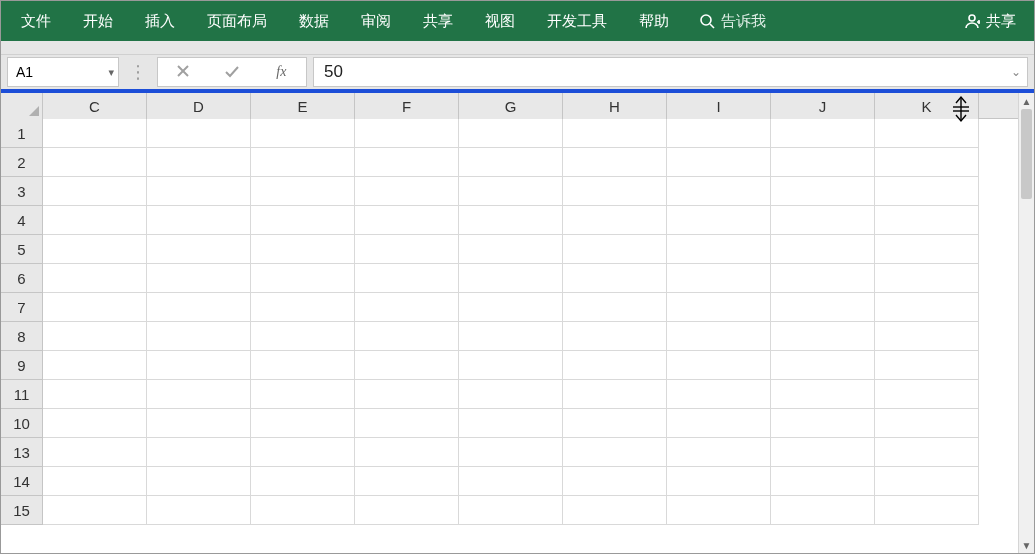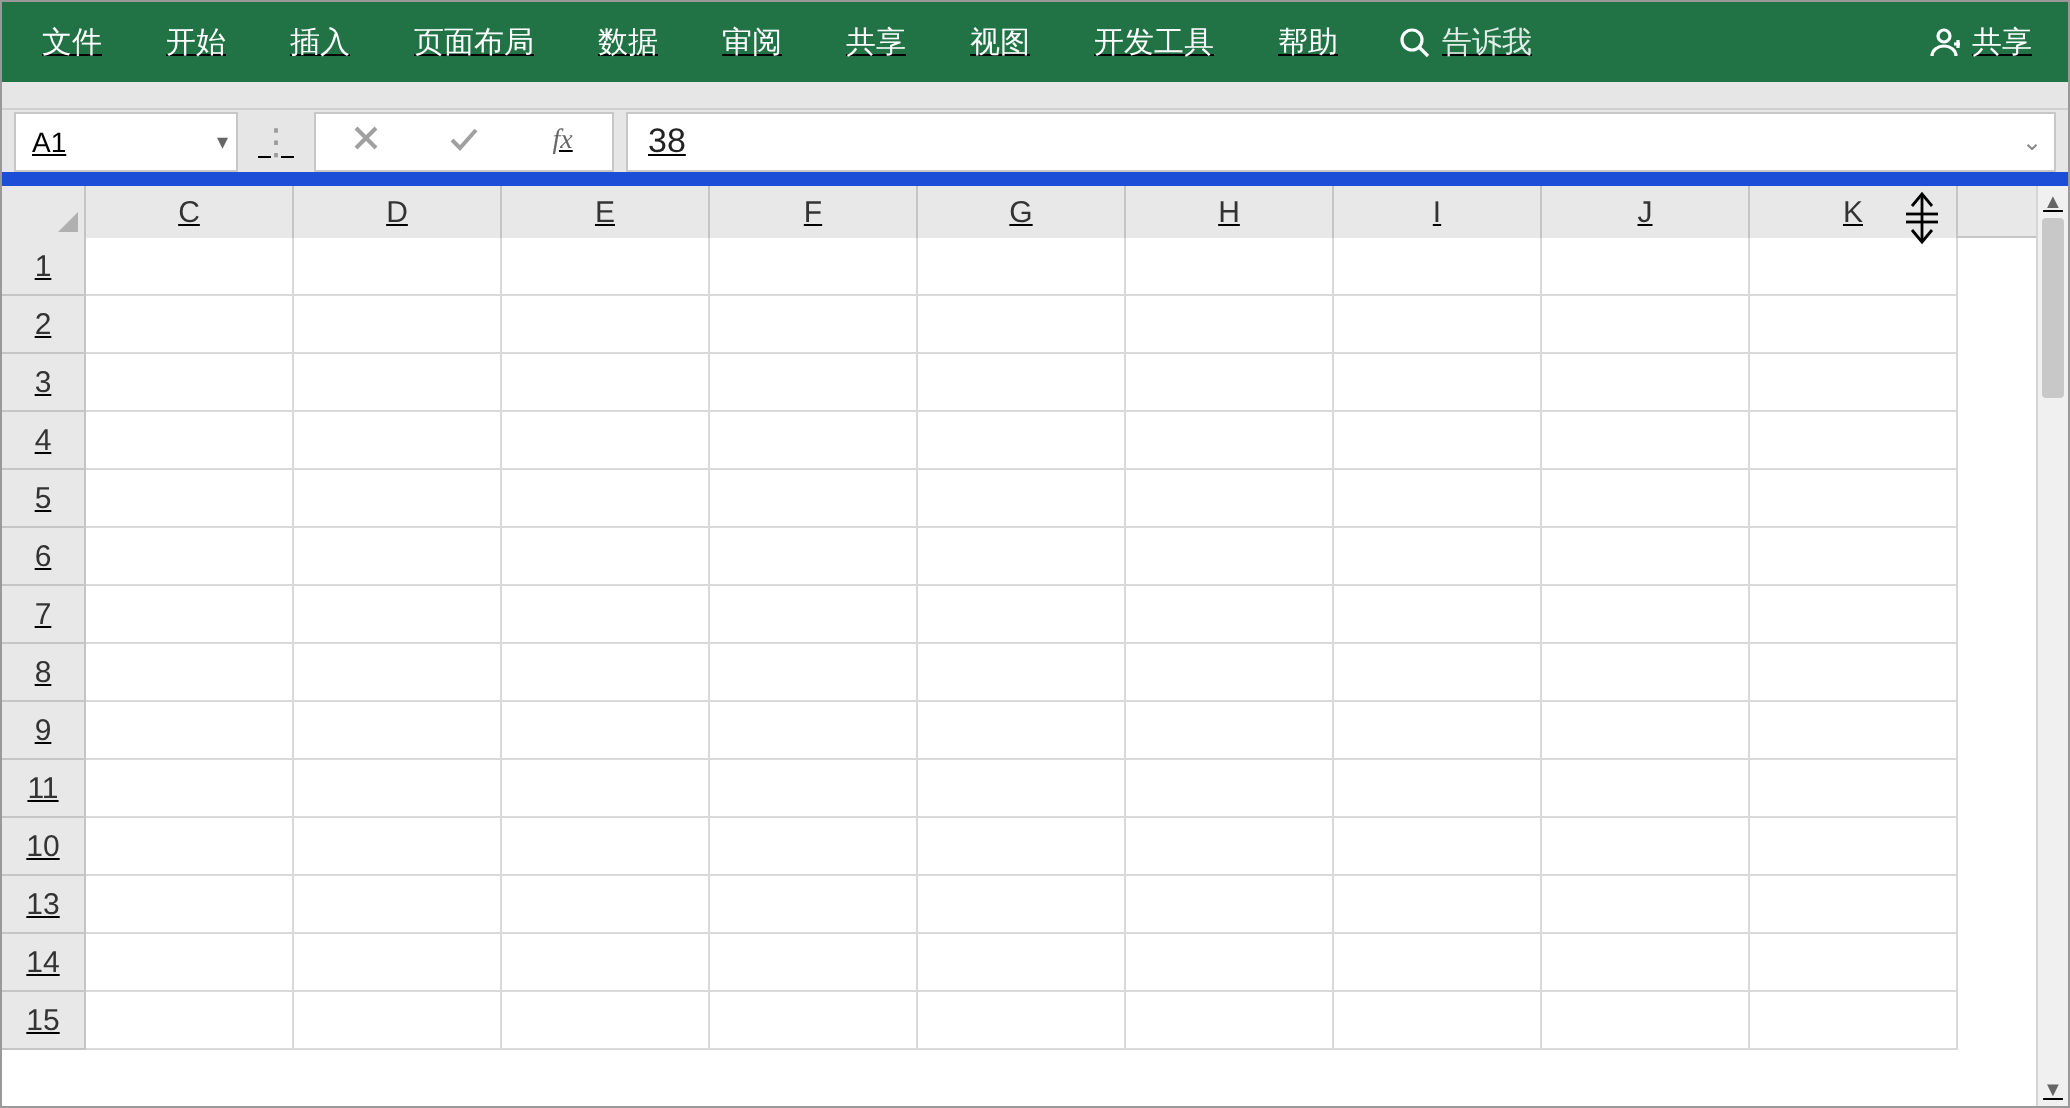--- a/index.html
+++ b/index.html
@@ -1,31 +1,31 @@
 <!DOCTYPE html>
 <html><head>
 <meta charset="utf-8">
 <style>
 * { box-sizing: border-box; margin: 0; padding: 0; }
 html, body { font-family: "Microsoft YaHei", "Segoe UI", Arial, sans-serif; font-size: 14px; background: #fff; }
-.app { width: 1035px; height: 554px; display: flex; flex-direction: column; border: 1px solid #999; position: relative; background: #a16207; text-decoration: underline; }
+.app { width: 1035px; height: 554px; display: flex; flex-direction: column; border: 1px solid #999; position: relative; background: #a16207; }
 
 
 .ribbon { height: 40px; background: #217346; display: flex; align-items: center; color: #fff; padding: 0 6px; gap: 4px; }
 .tab { padding: 0 14px; height: 40px; display: flex; align-items: center; cursor: pointer; font-size: 15px; white-space: nowrap; }
 .ribbon-spacer { flex: 1; }
 .tellme { display: flex; align-items: center; gap: 6px; padding: 0 12px; height: 40px; cursor: text; color: #dfeee6; font-size: 15px; justify-content: center; }
 .share { display: flex; align-items: center; gap: 6px; padding: 0 12px; height: 40px; cursor: pointer; font-size: 15px; }
 .ribbon svg { width: 16px; height: 16px; fill: none; stroke: #fff; stroke-width: 1.6; }
 
 
 .subribbon { height: 14px; background: #e6e6e6; border-bottom: 1px solid #d0d0d0; }
 
 
-.fbar { height: 38px; background: #e6e6e6; display: flex; align-items: center; padding: 4px 6px; gap: 6px; border-bottom: 7px solid #1d4ed8; }
+.fbar { height: 38px; background: #e6e6e6; display: flex; align-items: center; padding: 4px 6px; gap: 6px; border-bottom: 4px solid #1d4ed8; }
 .namebox { width: 112px; height: 30px; background: #fff; border: 1px solid #c7c7c7; display: flex; align-items: center; padding: 0 8px; position: relative; }
 .namebox .dd { position: absolute; right: 4px; top: 50%; transform: translateY(-50%); color: #666; font-size: 11px; }
 .vdots { color: #9a9a9a; font-size: 18px; padding: 0 4px; user-select: none; }
 .fxbuttons { width: 150px; height: 30px; background: #fff; border: 1px solid #c7c7c7; display: flex; align-items: center; justify-content: space-around; }
 .fxbtn { color: #a0a0a0; width: 32px; text-align: center; cursor: pointer; }
 .fxbtn svg { width: 16px; height: 16px; stroke: #a0a0a0; fill: none; stroke-width: 2; }
 .fxlabel { font-style: italic; font-family: "Cambria Math", serif; color: #666; }
 .formula-input { flex: 1; height: 30px; background: #fff; border: 1px solid #c7c7c7; padding: 0 10px; display: flex; align-items: center; font-size: 17px; color: #222; position: relative; }
 .expand-chevron { position: absolute; right: 6px; top: 50%; transform: translateY(-50%); color: #888; font-size: 12px; cursor: pointer; }
 
@@ -100,21 +100,21 @@
           </svg>
       </span>
       <span class="fxbtn">
         <svg>
             <polyline points="2,9 6,13 14,4"></polyline>
           </svg>
       </span>
       <span class="fxbtn fxlabel">fx</span>
     </div>
     <div class="formula-input">
-      <span>38</span>
+      <span>50</span>
       <span class="expand-chevron">⌄</span>
     </div>
   </div>
 
   <div class="gridwrap">
     <div class="sheet">
       <div class="colheaders">
         <div class="corner"></div>
         <div class="colh">C</div>
         <div class="colh">D</div>

